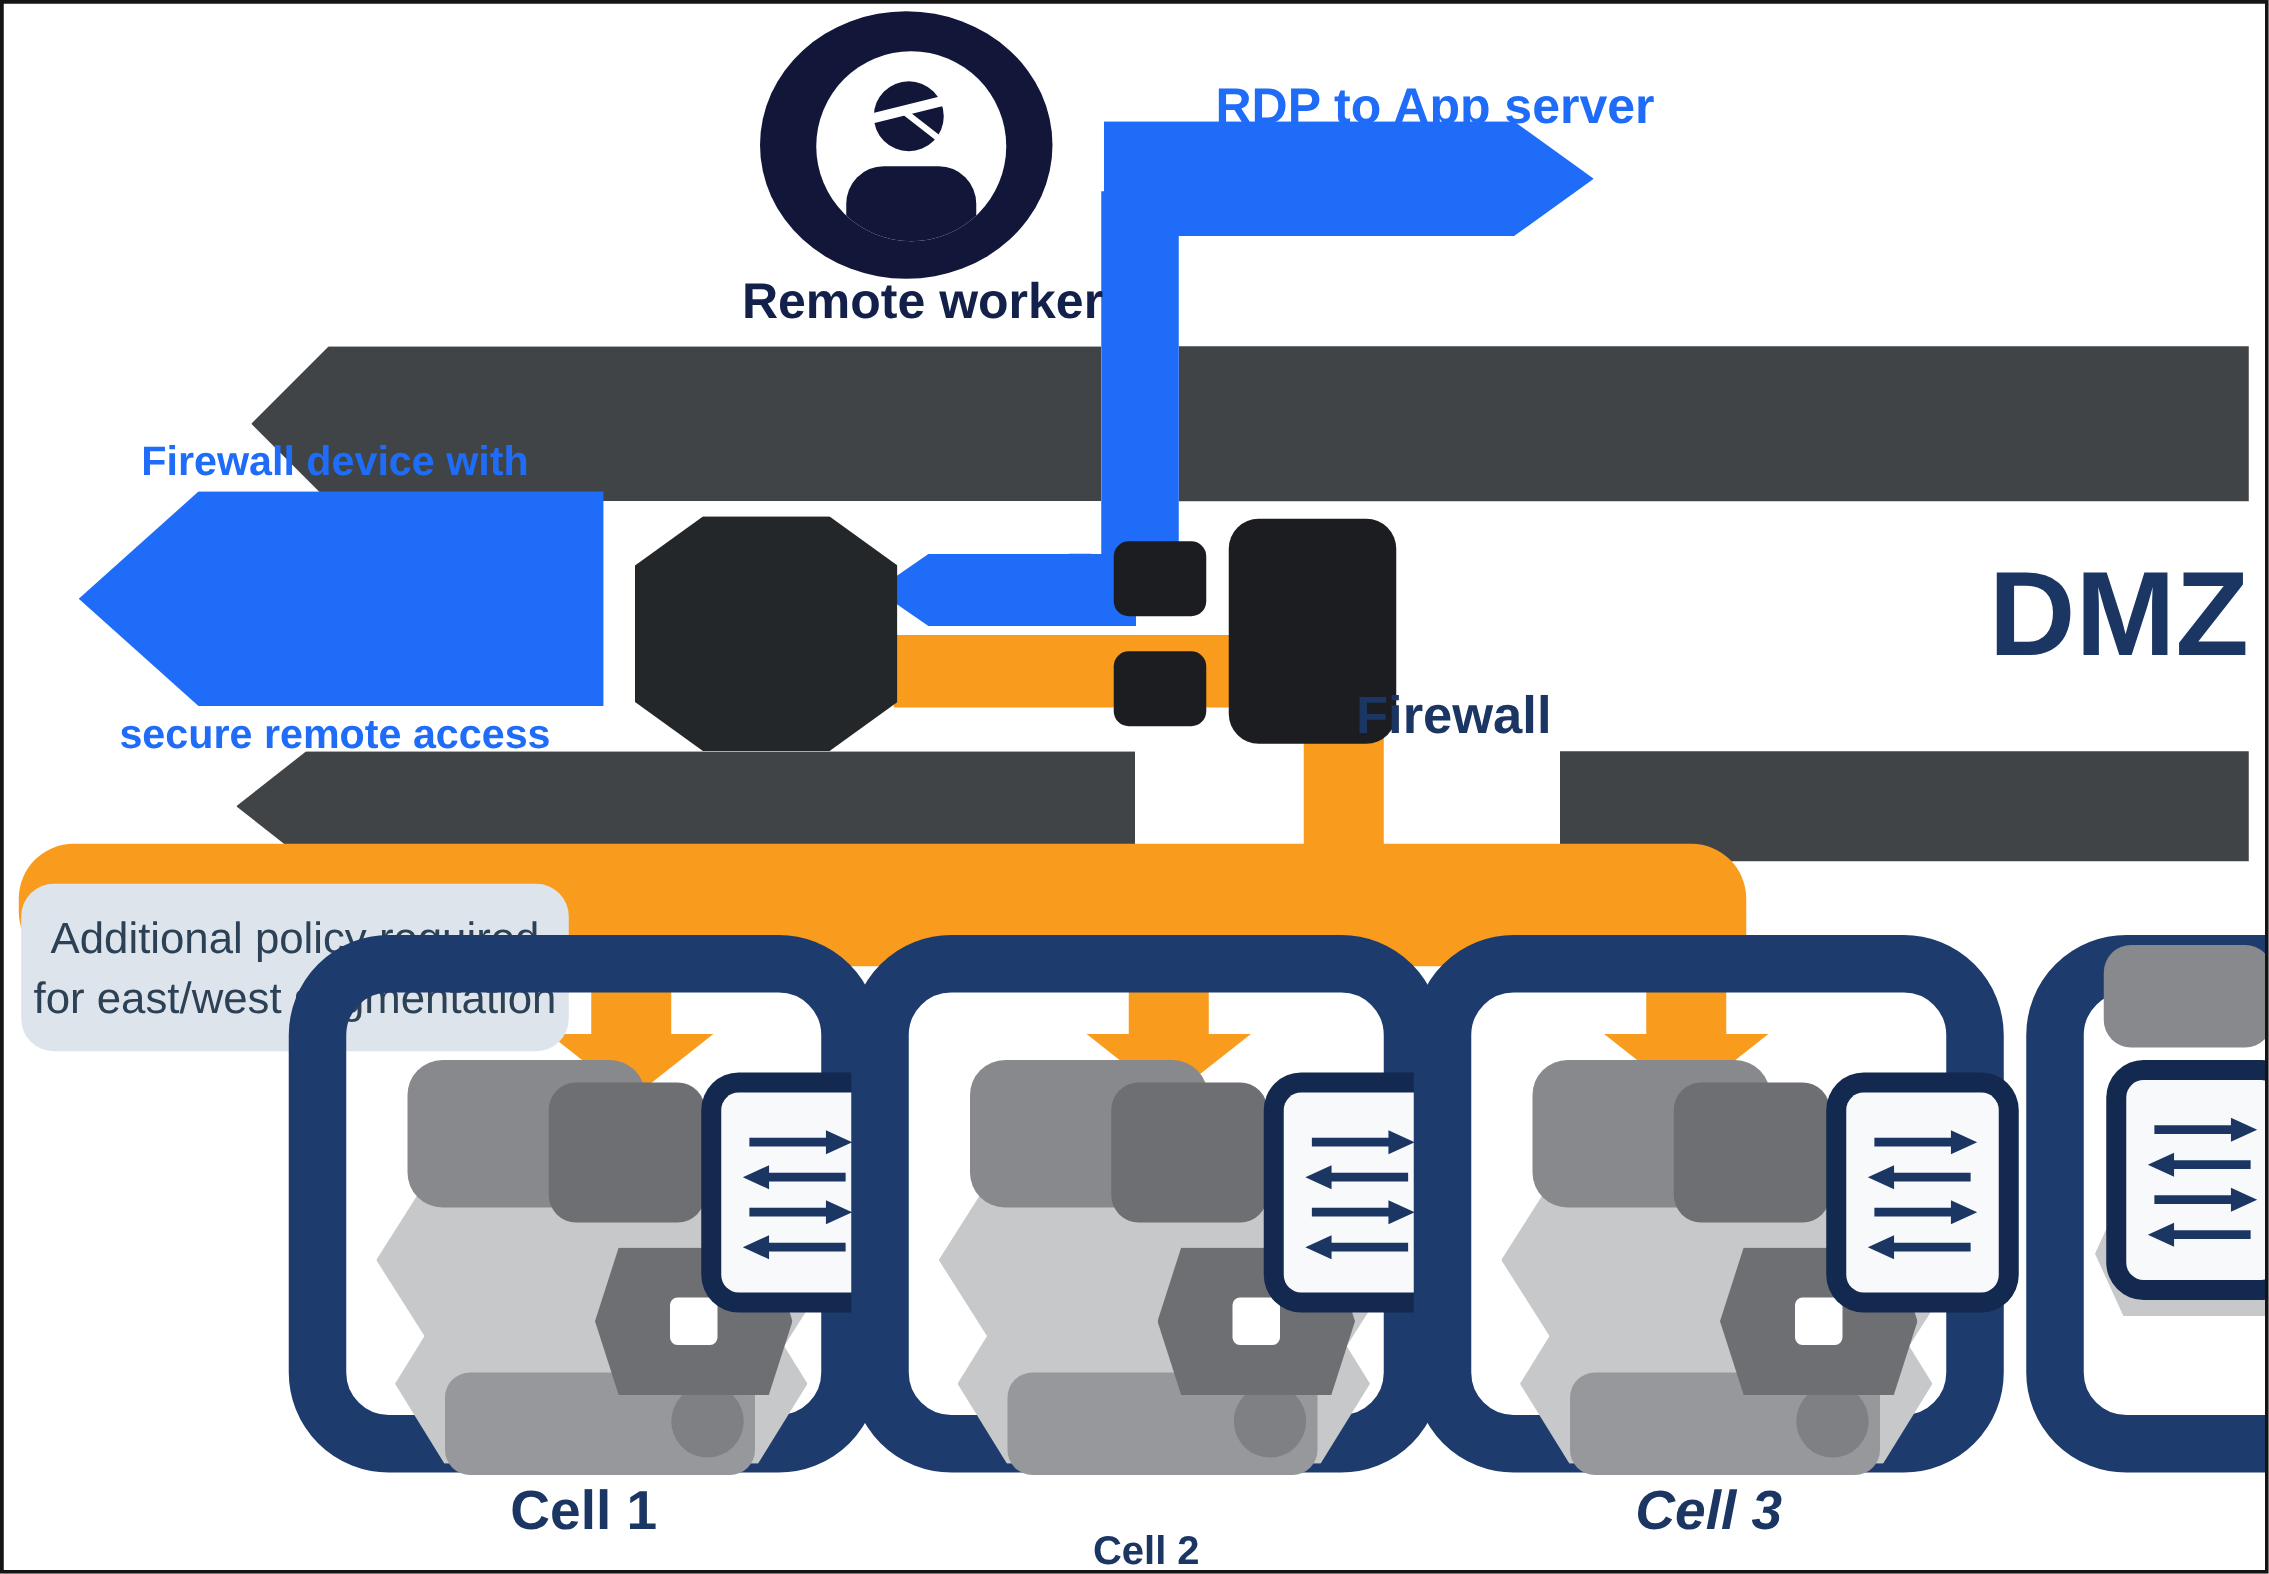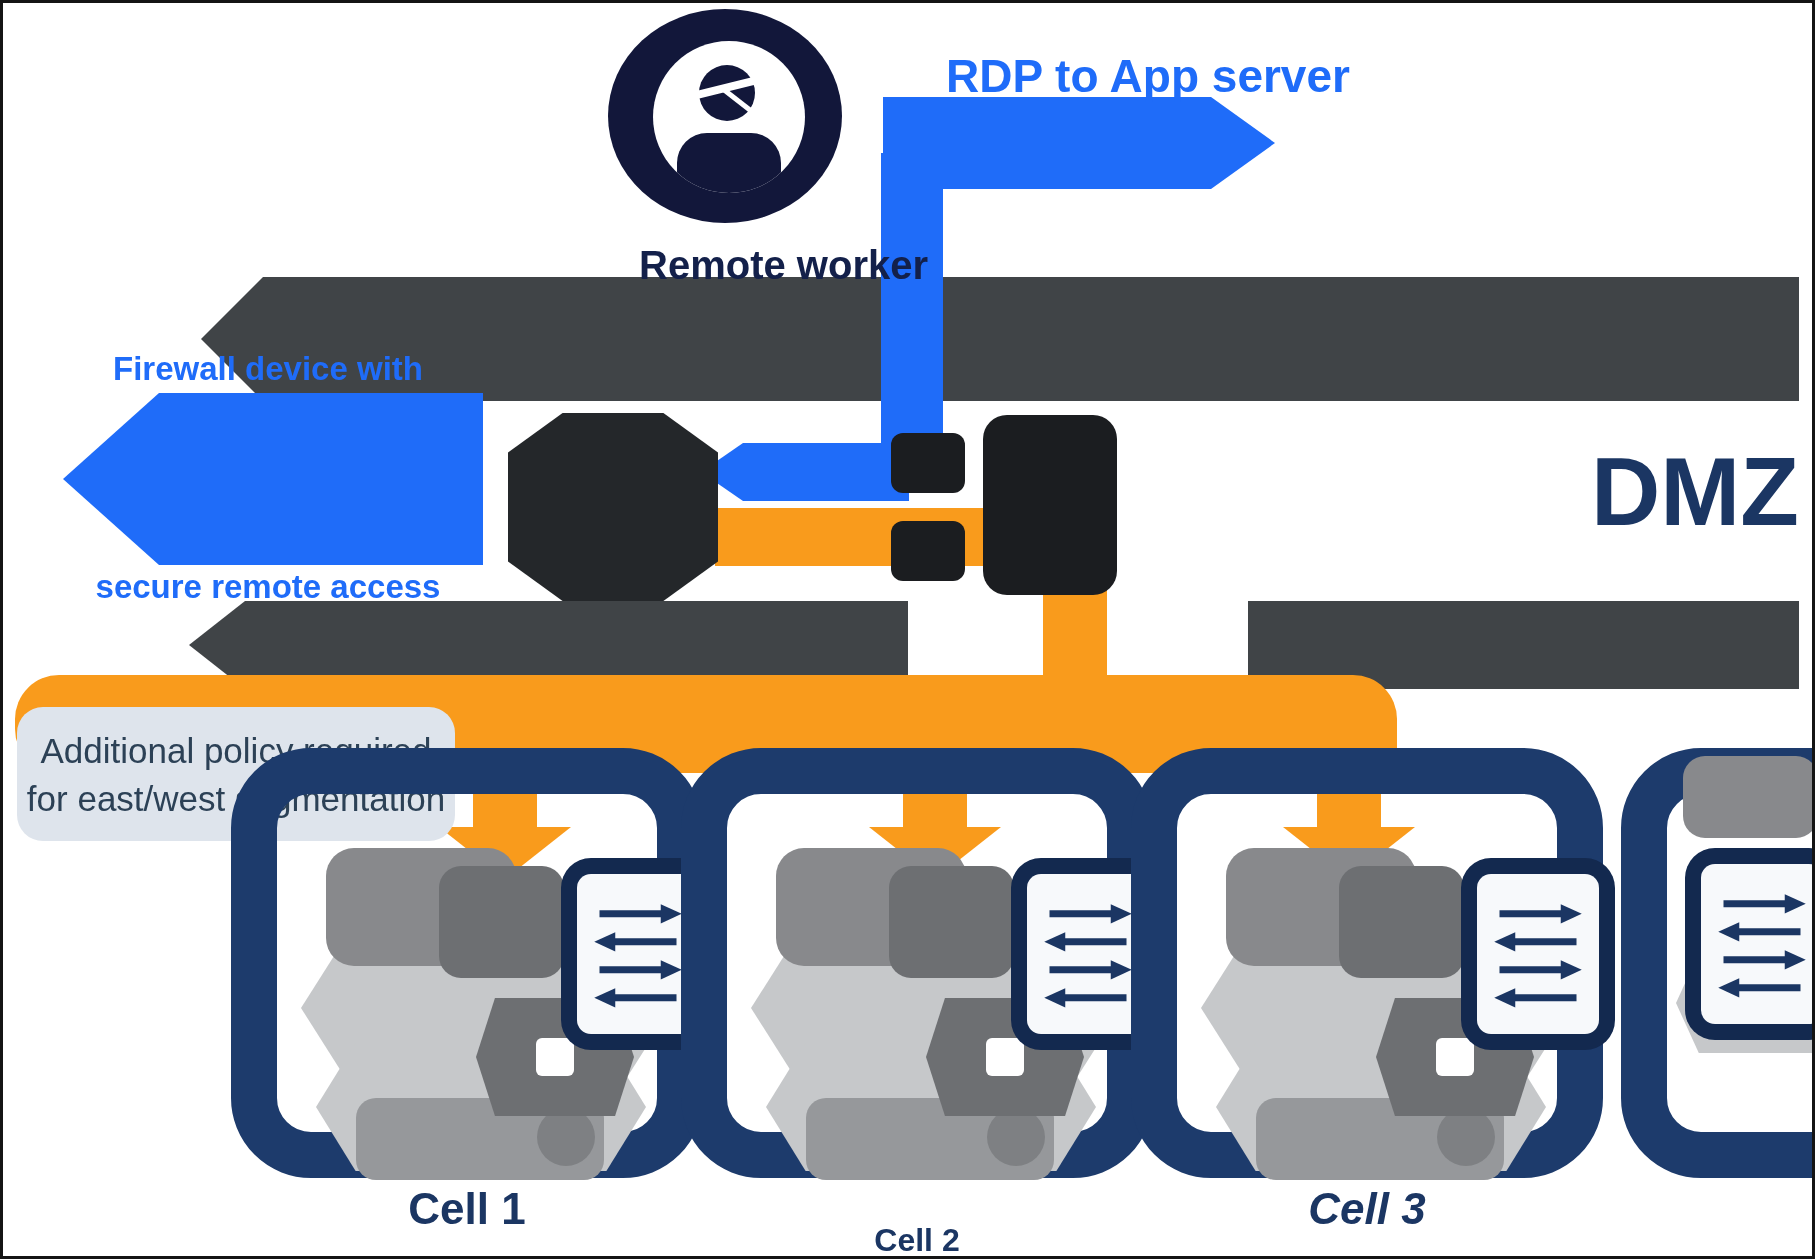--- a/index.html
+++ b/index.html
@@ -51,47 +51,48 @@
 <div class="page">
 
   <div class="abs band arrow-left" style="left:198px; top:274px; width:680px; height:124px; --h:62px;"></div>
   <div class="abs band" style="left:940px; top:274px; width:856px; height:124px;"></div>
 
   <div class="abs band arrow-left" style="left:186px; top:598px; width:719px; height:88px; --h:56px;"></div>
   <div class="abs band" style="left:1245px; top:598px; width:551px; height:88px;"></div>
 
   <div class="abs blue" style="left:878px; top:150px; width:62px; height:315px;"></div>
   <div class="abs blue arrow-right" style="left:880px; top:94px; width:392px; height:92px; --h:64px;"></div>
-  <div class="lbl lbl-blue" style="left:930px; top:48px; width:430px; font-size:46px;">RDP to App server</div>
+  <div class="lbl lbl-blue" style="left:930px; top:60px; width:430px; font-size:40px;">RDP to App server</div>
 
   <div class="abs badge-outer" style="left:605px; top:6px; width:234px; height:214px;">
     <div class="abs badge-inner" style="left:45px; top:32px; width:152px; height:152px;">
       <div class="abs" style="left:46px; top:24px; width:56px; height:56px; border-radius:50%; background:#12173a;"></div>
       <div class="abs" style="left:34px; top:42px; width:84px; height:8px; background:#ffffff; transform:rotate(-14deg);"></div>
       <div class="abs" style="left:64px; top:58px; width:44px; height:5px; background:#ffffff; transform:rotate(38deg);"></div>
       <div class="abs" style="left:24px; top:92px; width:104px; height:60px; border-radius:30px 30px 0 0; background:#12173a;"></div>
     </div>
   </div>
-  <div class="lbl lbl-dark" style="left:545px; top:240px; width:380px; font-size:40px;text-align:right;">Remote worker</div>
+  <div class="lbl lbl-dark" style="left:545px; top:216px; width:380px; font-size:40px;">Remote worker</div>
 
   <div class="abs blue arrow-left" style="left:60px; top:390px; width:420px; height:172px; --h:96px;"></div>
   <div class="lbl lbl-blue" style="left:70px; top:348px; width:390px; font-size:33px;">Firewall device with</div>
   <div class="lbl lbl-blue" style="left:70px; top:566px; width:390px; font-size:33px;text-align:center;">secure remote access</div>
 
   <div class="abs blue arrow-left" style="left:698px; top:440px; width:208px; height:58px; --h:42px;"></div>
   <div class="abs orange" style="left:712px; top:505px; width:392px; height:58px;"></div>
   <div class="abs orange" style="left:1040px; top:516px; width:64px; height:186px;"></div>
   <div class="abs blue" style="left:852px; top:440px; width:18px; height:12px;"></div>
   <div class="abs orange" style="left:852px; top:530px; width:18px; height:12px;"></div>
 
   <div class="abs oct" style="left:505px; top:410px; width:210px; height:188px; background:#24272a;"></div>
 
   <div class="abs black" style="left:888px; top:430px; width:74px; height:60px; border-radius:12px;"></div>
   <div class="abs black" style="left:888px; top:518px; width:74px; height:60px; border-radius:12px;"></div>
   <div class="abs black" style="left:980px; top:412px; width:134px; height:180px; border-radius:24px;"></div>
+  <div class="lbl" style="left:995px; top:546px; width:330px; font-size:42px;">Firewall</div>
 
   <div class="lbl" style="left:1580px; top:436px; width:224px; font-size:96px;">DMZ</div>
 
   <div class="abs orange" style="left:12px; top:672px; width:1382px; height:98px; border-radius:44px 44px 0 44px;"></div>
   <div class="abs orange" style="left:470px; top:758px; width:64px; height:70px;"></div>
   <div class="abs orange arrow-down" style="left:436px; top:824px; width:132px; height:52px;"></div>
   <div class="abs orange" style="left:900px; top:758px; width:64px; height:70px;"></div>
   <div class="abs orange arrow-down" style="left:866px; top:824px; width:132px; height:52px;"></div>
   <div class="abs orange" style="left:1314px; top:758px; width:64px; height:70px;"></div>
   <div class="abs orange arrow-down" style="left:1280px; top:824px; width:132px; height:52px;"></div>

